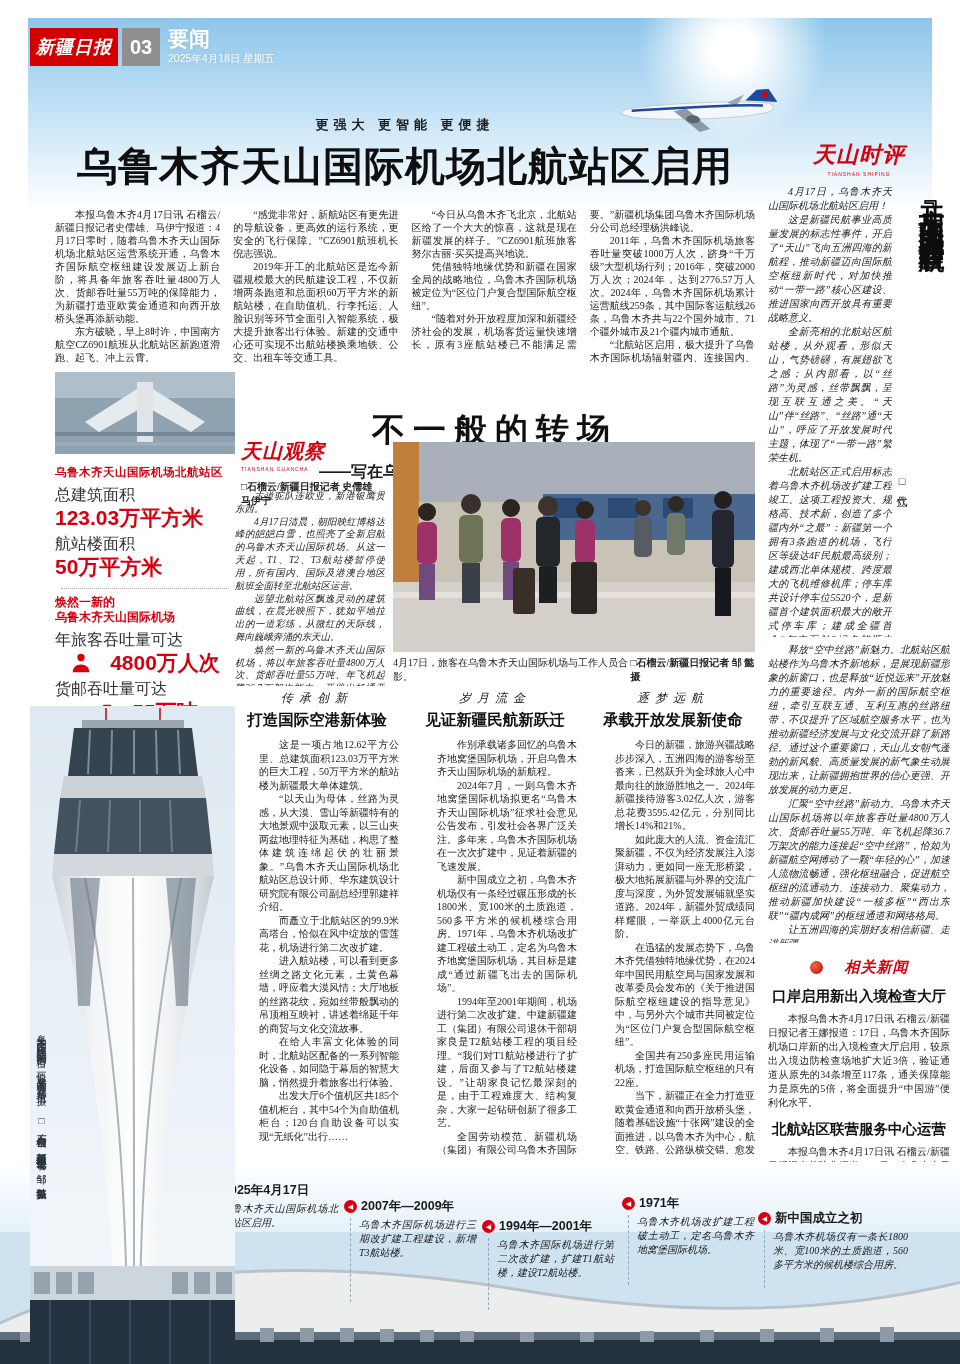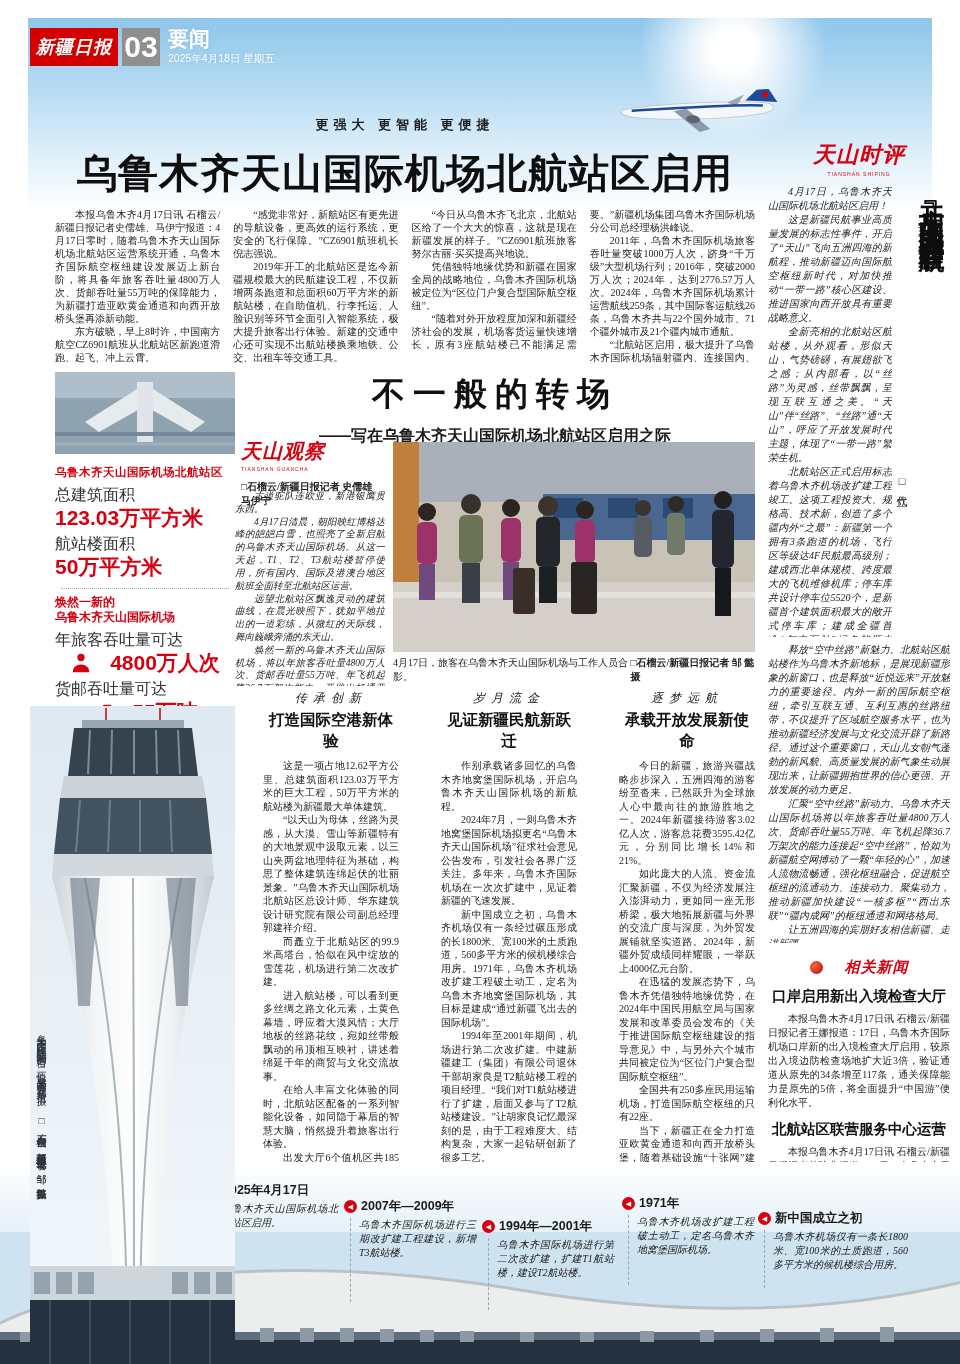--- a/index.html
+++ b/index.html
@@ -12,66 +12,66 @@
        background:linear-gradient(180deg,#8fc6ea 0%,#aed7f2 30%,#d4eaf8 62%,#ffffff 100%);}
   .sun{position:absolute;left:590px;top:-50px;width:230px;height:180px;
        background:radial-gradient(circle at 50% 45%,rgba(255,255,255,1) 0 14%,rgba(255,255,255,.75) 28%,rgba(255,255,255,0) 62%);}
   .plane{position:absolute;left:588px;top:58px;width:170px;height:70px;transform:rotate(6deg);}
 
   
   .masthead{position:absolute;left:30px;top:28px;display:flex;align-items:flex-start;gap:4px;}
   .mast-logo{width:88px;height:38px;background:#d40000;color:#fff;display:flex;align-items:center;justify-content:center;
              font-weight:bold;font-style:italic;font-size:18px;letter-spacing:1px;}
   .mast-page{width:38px;height:38px;background:#8f8f8f;color:#fff;display:flex;align-items:center;justify-content:center;
-             font-size:30px;font-weight:bold;}
+             font-size:20px;font-weight:bold;}
   .mast-right{margin-left:4px;color:#fff;}
   .mast-section{font-size:21px;font-weight:bold;line-height:1.05;text-shadow:0 0 3px rgba(120,170,210,.6);}
   .mast-date{font-size:10.5px;margin-top:2px;text-shadow:0 0 3px rgba(120,170,210,.6);}
 
   
   .headline-area{position:absolute;left:55px;top:116px;width:700px;text-align:center;}
   .kicker{font-size:13px;font-weight:600;color:#1d1d1d;letter-spacing:5px;}
-  .main-title{font-size:40px;font-weight:900;color:#0f0f0f;letter-spacing:1px;margin-top:12px;white-space:nowrap;}
+  .main-title{font-size:40px;font-weight:900;color:#0f0f0f;letter-spacing:1px;margin-top:5px;white-space:nowrap;}
 
   
   .main-article{position:absolute;left:55px;top:208px;width:700px;height:163px;overflow:hidden;
                 column-count:4;column-gap:13px;font-size:10px;line-height:1.3;text-align:justify;}
   .main-article p,.para-list p{margin:0;text-indent:2em;}
 
   
   .stats{position:absolute;left:55px;top:372px;width:180px;text-align:left;}
   .stats .photo{width:180px;height:82px;}
   .stats-title{color:#d6000f;font-weight:bold;font-size:11.5px;margin-top:7px;letter-spacing:.5px;}
   .stat-label{font-size:16px;color:#333;margin-top:5px;}
   .stat-value{color:#d6000f;font-weight:900;font-size:21px;line-height:1.1;font-family:"Liberation Sans","DejaVu Sans",sans-serif;}
   .dotted{border-top:1.5px dotted #aaa;margin:10px 6px 6px 6px;}
   .renewed{color:#d6000f;font-weight:bold;font-size:12px;line-height:1.25;}
   .cap-row{display:flex;align-items:center;justify-content:center;gap:18px;}
   .cap-row .ic{width:22px;height:22px;flex:0 0 auto;}
   .cap-row .ic svg{width:100%;height:100%;}
 
   
   .feature{position:absolute;left:235px;top:372px;width:520px;height:790px;overflow:hidden;}
-  .feat-title{text-align:center;font-size:33px;font-weight:900;color:#101010;letter-spacing:8px;}
+  .feat-title{text-align:center;font-size:33px;font-weight:900;color:#101010;letter-spacing:8px;margin-top:36px;}
   .feat-sub{text-align:center;font-size:16px;font-weight:600;color:#1c1c1c;margin-top:9px;}
   .feat-logo{color:#d6000f;font-weight:900;font-style:italic;font-size:20px;letter-spacing:1px;}
   .logo-sub{color:#d6000f;font-size:5px;letter-spacing:1px;margin-top:1px;font-family:"Liberation Sans",sans-serif;}
   .feat-byline{font-size:10px;font-weight:bold;color:#222;margin-top:8px;}
   .feat-photo{position:absolute;left:158px;top:70px;width:362px;height:210px;}
   .feat-caption{position:absolute;left:158px;top:284px;width:362px;font-size:10px;display:flex;justify-content:space-between;}
   .feat-caption .credit{font-weight:bold;}
   .feat-intro{position:absolute;left:0;top:118px;width:150px;height:196px;overflow:hidden;
               font-size:9.5px;line-height:1.35;text-align:justify;font-style:italic;}
   .feat-logo-wrap{position:absolute;left:6px;top:66px;width:140px;text-align:left;}
   .sections{position:absolute;left:0;top:318px;width:520px;height:472px;display:flex;gap:14px;}
-  .section{width:164px;overflow:hidden;margin-left:28px;}
+  .section{width:164px;overflow:hidden;}
   .sec-kicker{text-align:center;font-size:12px;font-style:italic;letter-spacing:6px;color:#222;}
   .sec-title{text-align:center;font-size:15.5px;font-weight:900;color:#111;margin:3px 0 7px 0;
              font-family:"Liberation Sans","DejaVu Sans",sans-serif;}
-  .sec-body{font-size:10px;line-height:1.35;text-align:justify;height:420px;overflow:hidden;}
+  .sec-body{font-size:10px;line-height:1.35;text-align:justify;height:420px;overflow:hidden;padding-left:24px;}
 
   
   .right-col{position:absolute;left:768px;top:140px;width:182px;height:1022px;}
   .cm-logo-wrap{text-align:center;}
   .cm-logo{color:#d6000f;font-weight:900;font-style:italic;font-size:22px;letter-spacing:1px;}
   .cm-top{display:flex;margin-top:8px;height:452px;overflow:hidden;}
   .cm-text{width:124px;font-size:10px;line-height:1.4;font-style:italic;text-align:justify;overflow:hidden;}
   .cm-title-col{position:relative;width:58px;}
   .v-title{position:absolute;right:0;top:0;height:452px;writing-mode:vertical-rl;text-orientation:upright;
            font-size:26px;font-weight:900;color:#0e0e0e;letter-spacing:3px;

